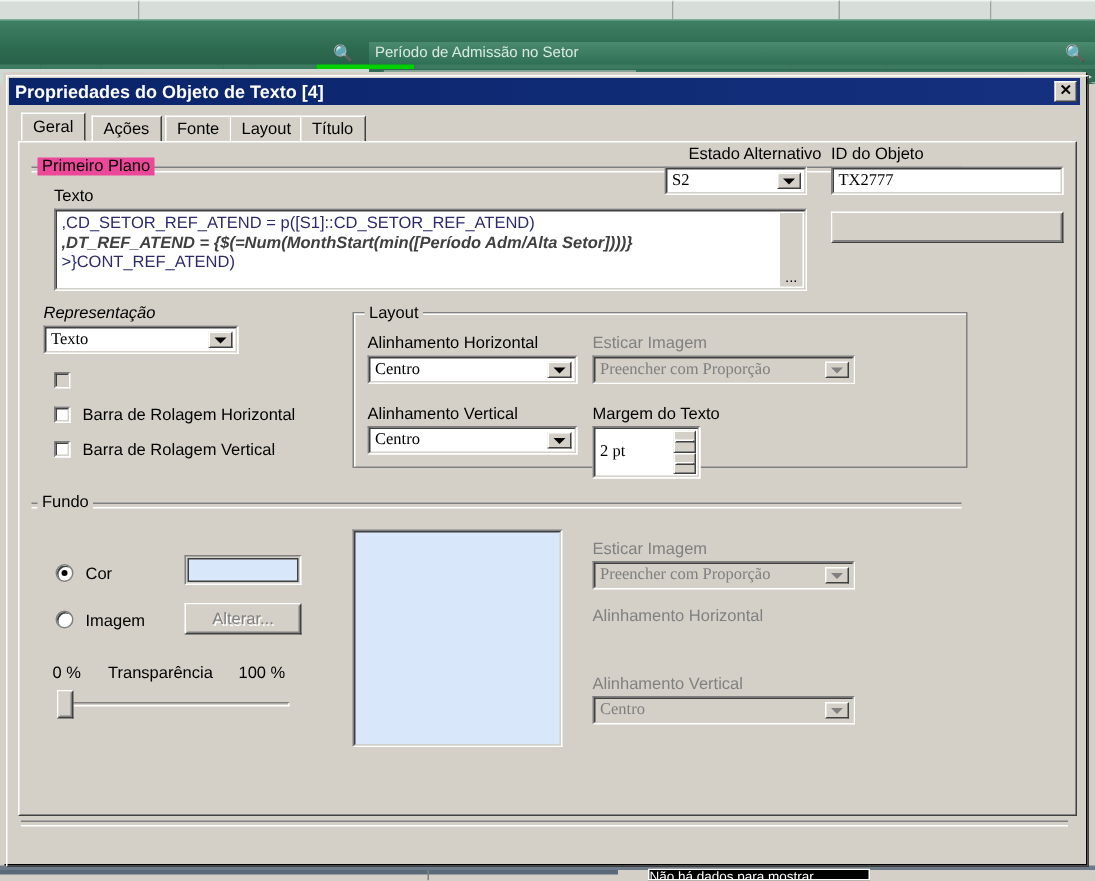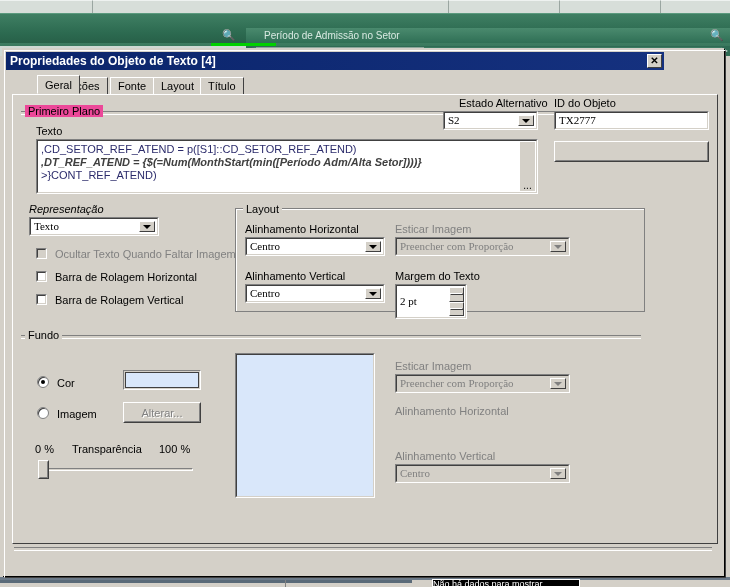--- a/index.html
+++ b/index.html
@@ -14,21 +14,21 @@
   #bg-app{position:absolute;left:0;top:0;width:730px;height:587px;background:#d4d0c8;}
   .bg-topstrip{position:absolute;left:0;top:0;width:730px;height:13px;background:#cfd9d4;
      border-bottom:1px solid #2f6b54;}
   .bg-topstrip .seg{position:absolute;top:0;height:12px;background:#d7ded9;border-right:1px solid #9aa6a1;
      border-top:1px solid #eef2f0;}
   .listbox{position:absolute;left:0;top:13px;width:730px;height:33px;
      background:linear-gradient(180deg,#3f7f63 0%,#2d6b51 55%,#255c45 100%);
      border-top:1px solid #5b9a7e;}
   .lb-caption{position:absolute;left:246px;top:14px;width:484px;height:15px;
      background:linear-gradient(180deg,#4a8a6e 0%,#2f6f55 100%);
-     color:#d9eae2;font-size:10px;line-height:15px;padding-left:18px;
+     color:#d9eae2;font-size:10px;line-height:15px;padding-left:4px;
      box-sizing:border-box;white-space:nowrap;overflow:hidden;}
   .lb-search{position:absolute;top:15px;color:#eaf5ef;font-size:11px;}
   .lb-row{position:absolute;left:0;top:29px;height:17px;width:730px;
      display:flex;align-items:stretch;}
   .cellgrp{display:flex;}
   .cell{color:#ffffff;font-weight:bold;font-size:12px;line-height:17px;
      padding:0 7px;white-space:nowrap;
      background:linear-gradient(180deg,#3d7c61 0%,#2b6a50 100%);}
   .cell.sel{background:#00d000;color:#000000;}
   .sep{width:2px;background:#cfd9d4;}
@@ -47,36 +47,36 @@
      border:1px solid #fff;box-sizing:border-box;}
 
   
   #dialog{position:absolute;left:2px;top:48px;width:722px;height:528px;
      background:#d4d0c8;border:2px solid #d4d0c8;
      box-shadow:1px 1px 0 #000;
      box-sizing:border-box;}
   .dlg-outer{position:absolute;left:0;top:0;width:722px;height:528px;
      border-top:1px solid #fff;border-left:1px solid #fff;
      border-right:1px solid #404040;border-bottom:1px solid #404040;box-sizing:border-box;}
-  .titlebar{position:absolute;left:2px;top:2px;width:658px;height:18px;
+  .titlebar{position:absolute;left:2px;top:2px;width:714px;height:18px;
      background:linear-gradient(90deg,#0a246a 0%,#15317f 100%);
      color:#fff;font-weight:bold;font-size:12px;line-height:18px;padding-left:4px;
      box-sizing:border-box;white-space:nowrap;}
   .closebtn{position:absolute;right:2px;top:2px;width:15px;height:14px;background:#d4d0c8;
      border-top:1px solid #fff;border-left:1px solid #fff;border-right:1px solid #404040;
      border-bottom:1px solid #404040;box-sizing:border-box;
      font-size:10px;font-weight:bold;line-height:12px;text-align:center;color:#000;cursor:pointer;}
 
   
   .tabstrip{position:absolute;left:10px;top:27px;width:702px;height:17px;}
   .tab{position:absolute;top:0;height:17px;line-height:16px;padding:0 7px;font-size:11px;
      background:#d4d0c8;border-top:1px solid #fff;border-left:1px solid #fff;
      border-right:1px solid #404040;box-sizing:border-box;white-space:nowrap;cursor:default;}
   .tab.active{top:-2px;height:19px;line-height:18px;font-weight:normal;z-index:5;
-     border-bottom:1px solid #d4d0c8;margin-left:23px;}
+     border-bottom:1px solid #d4d0c8;}
   .tabpage{position:absolute;left:8px;top:44px;width:706px;height:450px;background:#d4d0c8;
      border-top:1px solid #fff;border-left:1px solid #fff;
      border-right:1px solid #404040;border-bottom:1px solid #404040;box-sizing:border-box;}
 
   
   .group{position:absolute;border:1px solid #808080;border-top-color:#808080;
      box-sizing:border-box;}
   .group-inner{position:absolute;inset:0;border:1px solid #fff;border-bottom:none;border-right:none;}
   .hline{position:absolute;height:2px;border-top:1px solid #808080;border-bottom:1px solid #fff;}
 
@@ -284,21 +284,20 @@
        <div class="val">Texto</div>
        <div class="combo-arrow">
             <div class="arrow-dn"></div>
           </div>
      </div>
    </div>
 
    <div class="cb dis" style="left:23px;top:153px;">
         <div class="i"></div>
       </div>
-   <div class="lbl dis" style="left:42px;top:153px;">Ocultar Texto Quando Faltar Imagem</div>
 
    <div class="cb" style="left:23px;top:176px;">
         <div class="i"></div>
       </div>
    <div class="lbl" style="left:42px;top:176px;">Barra de Rolagem Horizontal</div>
 
    <div class="cb" style="left:23px;top:199px;">
         <div class="i"></div>
       </div>
    <div class="lbl" style="left:42px;top:199px;">Barra de Rolagem Vertical</div>

